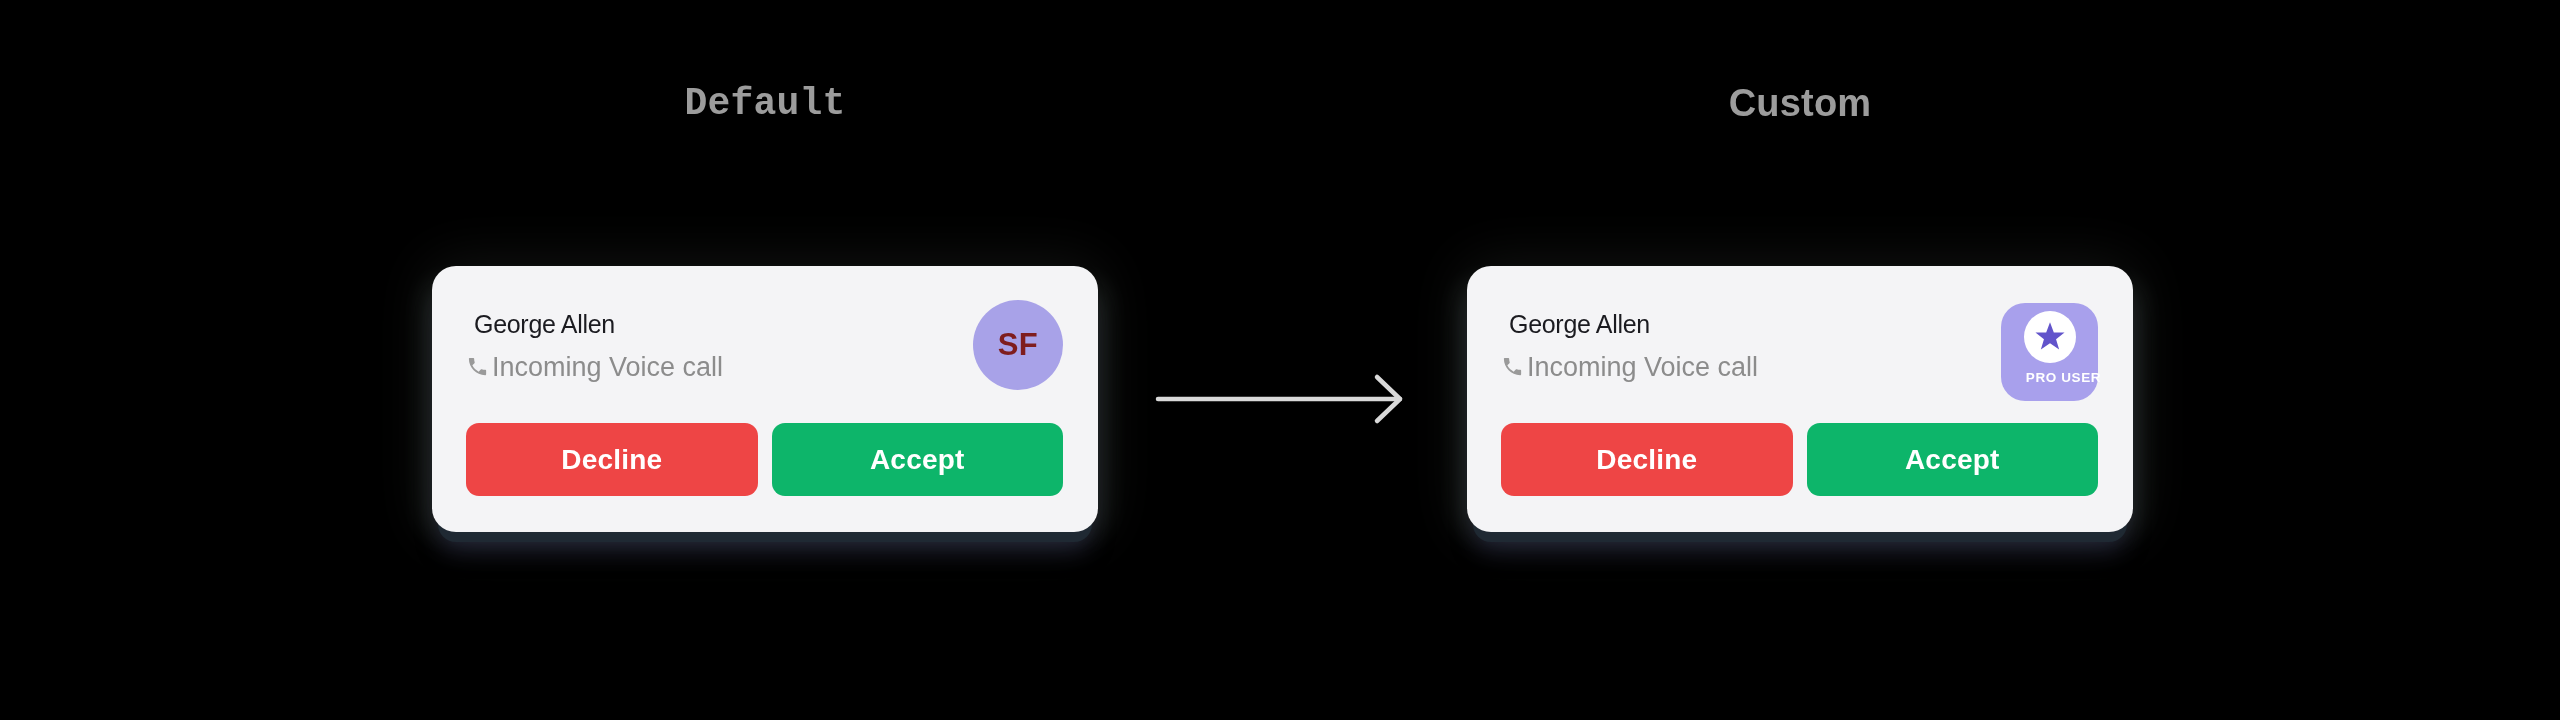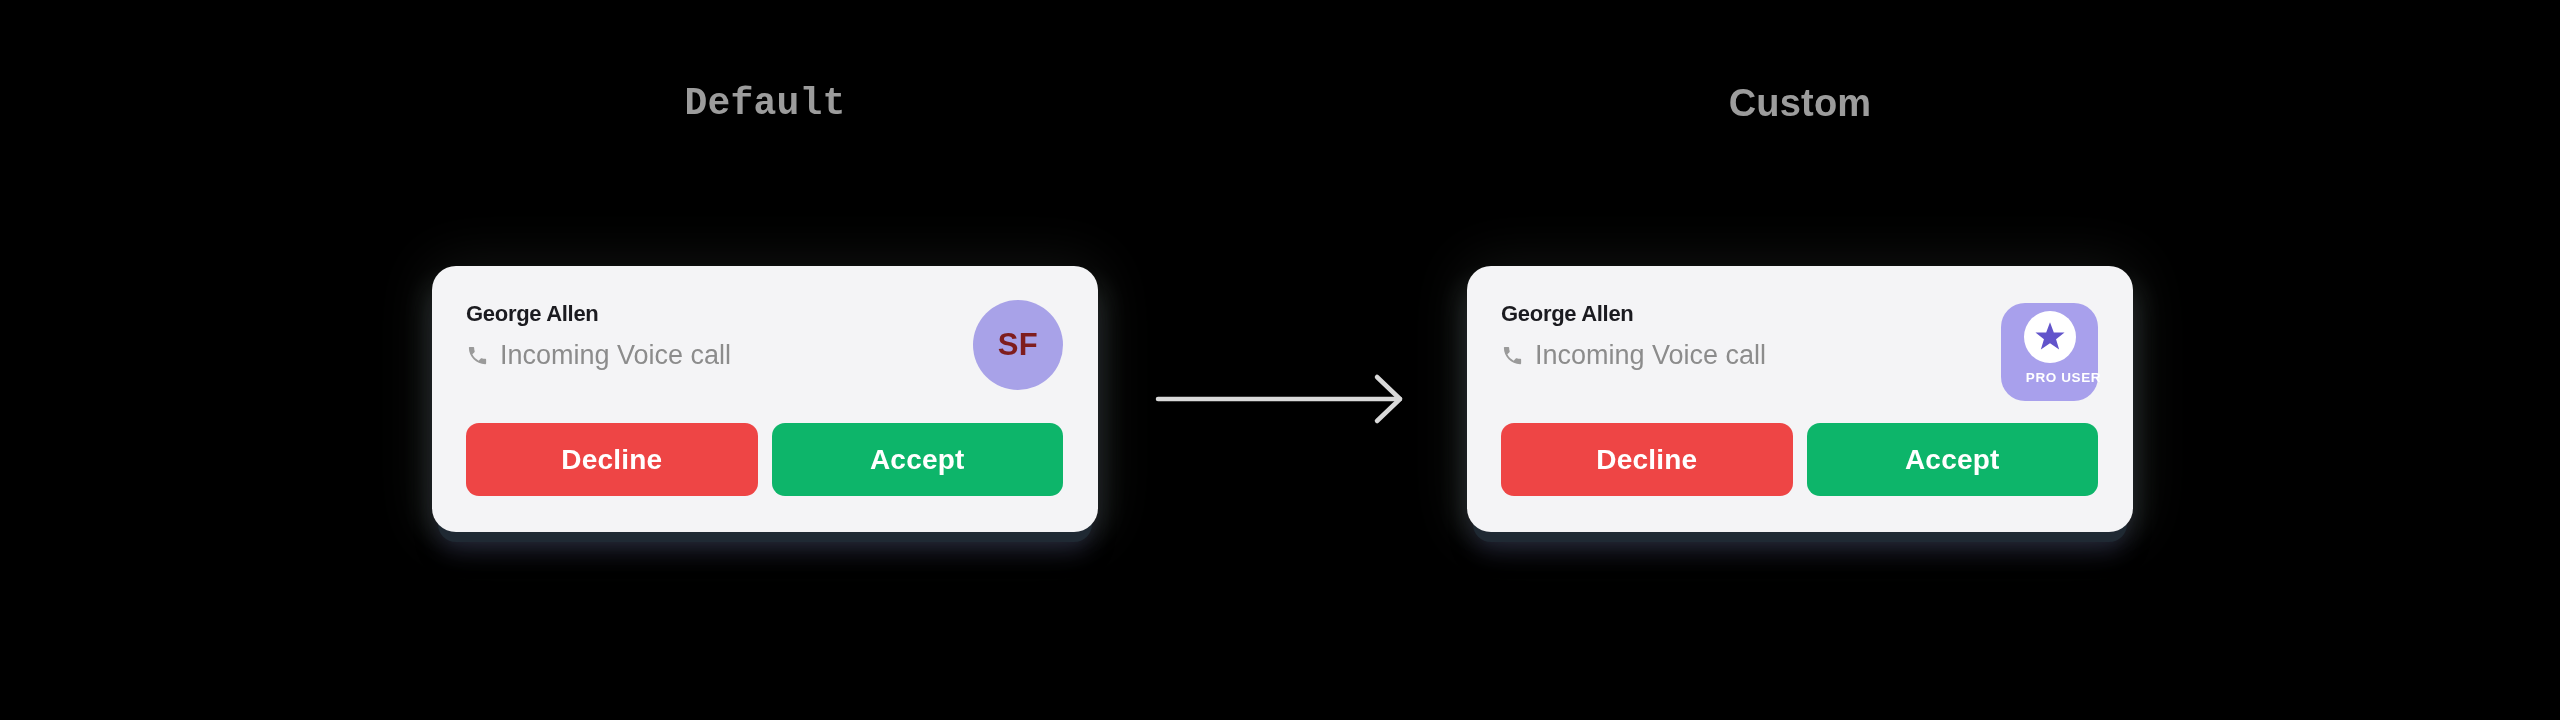--- a/index.html
+++ b/index.html
@@ -43,31 +43,31 @@
   }
   .call-card.pos-default{left:432px;}
   .call-card.pos-custom{left:1467px;}
 
   .card-header{
     display:flex;
     justify-content:space-between;
     align-items:flex-start;
   }
   .caller-name{
-    margin:0;
-    font-size:22px;
-    font-weight:700;
+    margin:8px;
+    font-size:25px;
+    font-weight:400;
     color:var(--name-color,#1b1b20);
     letter-spacing:-0.3px;
     line-height:1.22;
   }
   .call-status{
     display:flex;
     align-items:center;
-    gap:11px;
+    gap:3px;
     margin-top:11px;
     font-size:27px;
     color:var(--subtitle-gray,#8c8c8c);
     line-height:1.2;
   }
   .phone-icon-svg{width:23px;height:23px;color:var(--muted-icon,#9a9a9a);flex:0 0 auto;}
 
   .avatar-circle{
     width:90px;height:90px;
     border-radius:50%;

